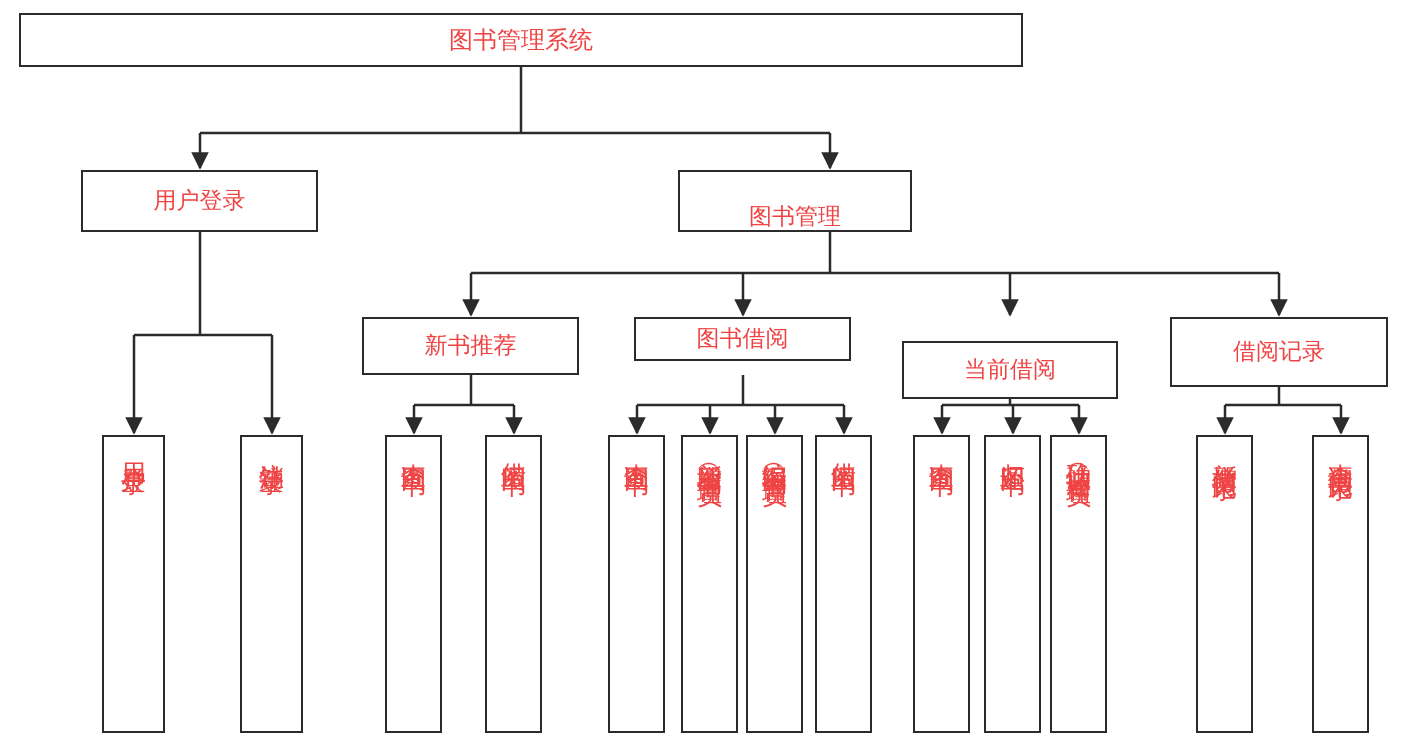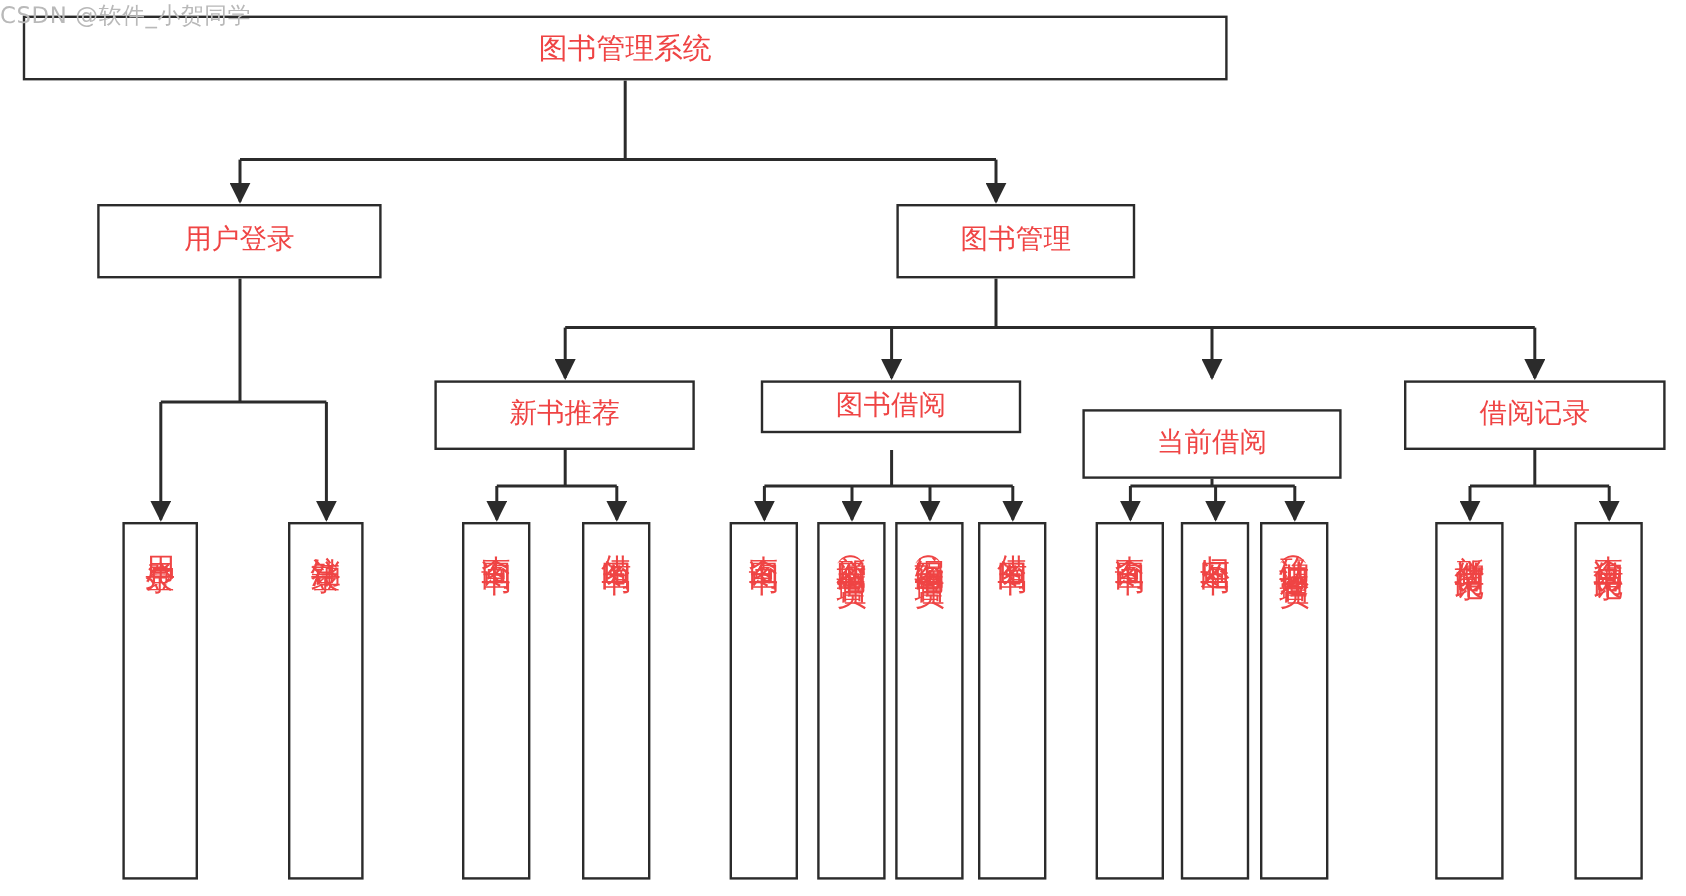--- a/index.html
+++ b/index.html
@@ -119,33 +119,33 @@
       </g>
   </svg>
 
   <div id="node-layer">
       <div class="node h root" style="left: 19px; top: 13px; width: 1004px; height: 54px;">
         <span class="label">图书管理系统</span>
       </div>
       <div class="node h" style="left: 81px; top: 170px; width: 237px; height: 62px;">
         <span class="label">用户登录</span>
       </div>
-      <div class="node h" style="left: 747px; top: 170px; width: 199px; height: 62px;">
+      <div class="node h" style="left: 678px; top: 170px; width: 234px; height: 62px; align-items: flex-end;">
         <span class="label">图书管理</span>
       </div>
       <div class="node h" style="left: 362px; top: 317px; width: 217px; height: 58px;">
         <span class="label">新书推荐</span>
       </div>
       <div class="node h" style="left: 634px; top: 317px; width: 217px; height: 44px;">
         <span class="label">图书借阅</span>
       </div>
       <div class="node h" style="left: 902px; top: 317px; width: 216px; height: 58px; margin-top: 24px;">
         <span class="label">当前借阅</span>
       </div>
-      <div class="node h" style="left: 1170px; top: 317px; width: 218px; height: 58px;">
+      <div class="node h" style="left: 1170px; top: 317px; width: 218px; height: 70px;">
         <span class="label">借阅记录</span>
       </div>
       <div class="node v" style="left: 102px; top: 435px; width: 63px; height: 298px;">
         <span class="label">用户登录</span>
       </div>
       <div class="node v" style="left: 240px; top: 435px; width: 63px; height: 298px;">
         <span class="label">注销登录</span>
       </div>
       <div class="node v" style="left: 385px; top: 435px; width: 57px; height: 298px;">
         <span class="label">查询图书</span>
@@ -175,14 +175,13 @@
         <span class="label">确认归还（管理员）</span>
       </div>
       <div class="node v" style="left: 1196px; top: 435px; width: 57px; height: 298px;">
         <span class="label">新增借阅记录</span>
       </div>
       <div class="node v" style="left: 1312px; top: 435px; width: 57px; height: 298px;">
         <span class="label">查询借阅记录</span>
       </div>
     </div>
 
-  <div class="watermark">CSDN @软件_小贺同学</div>
 </div>
 
 </body></html>

